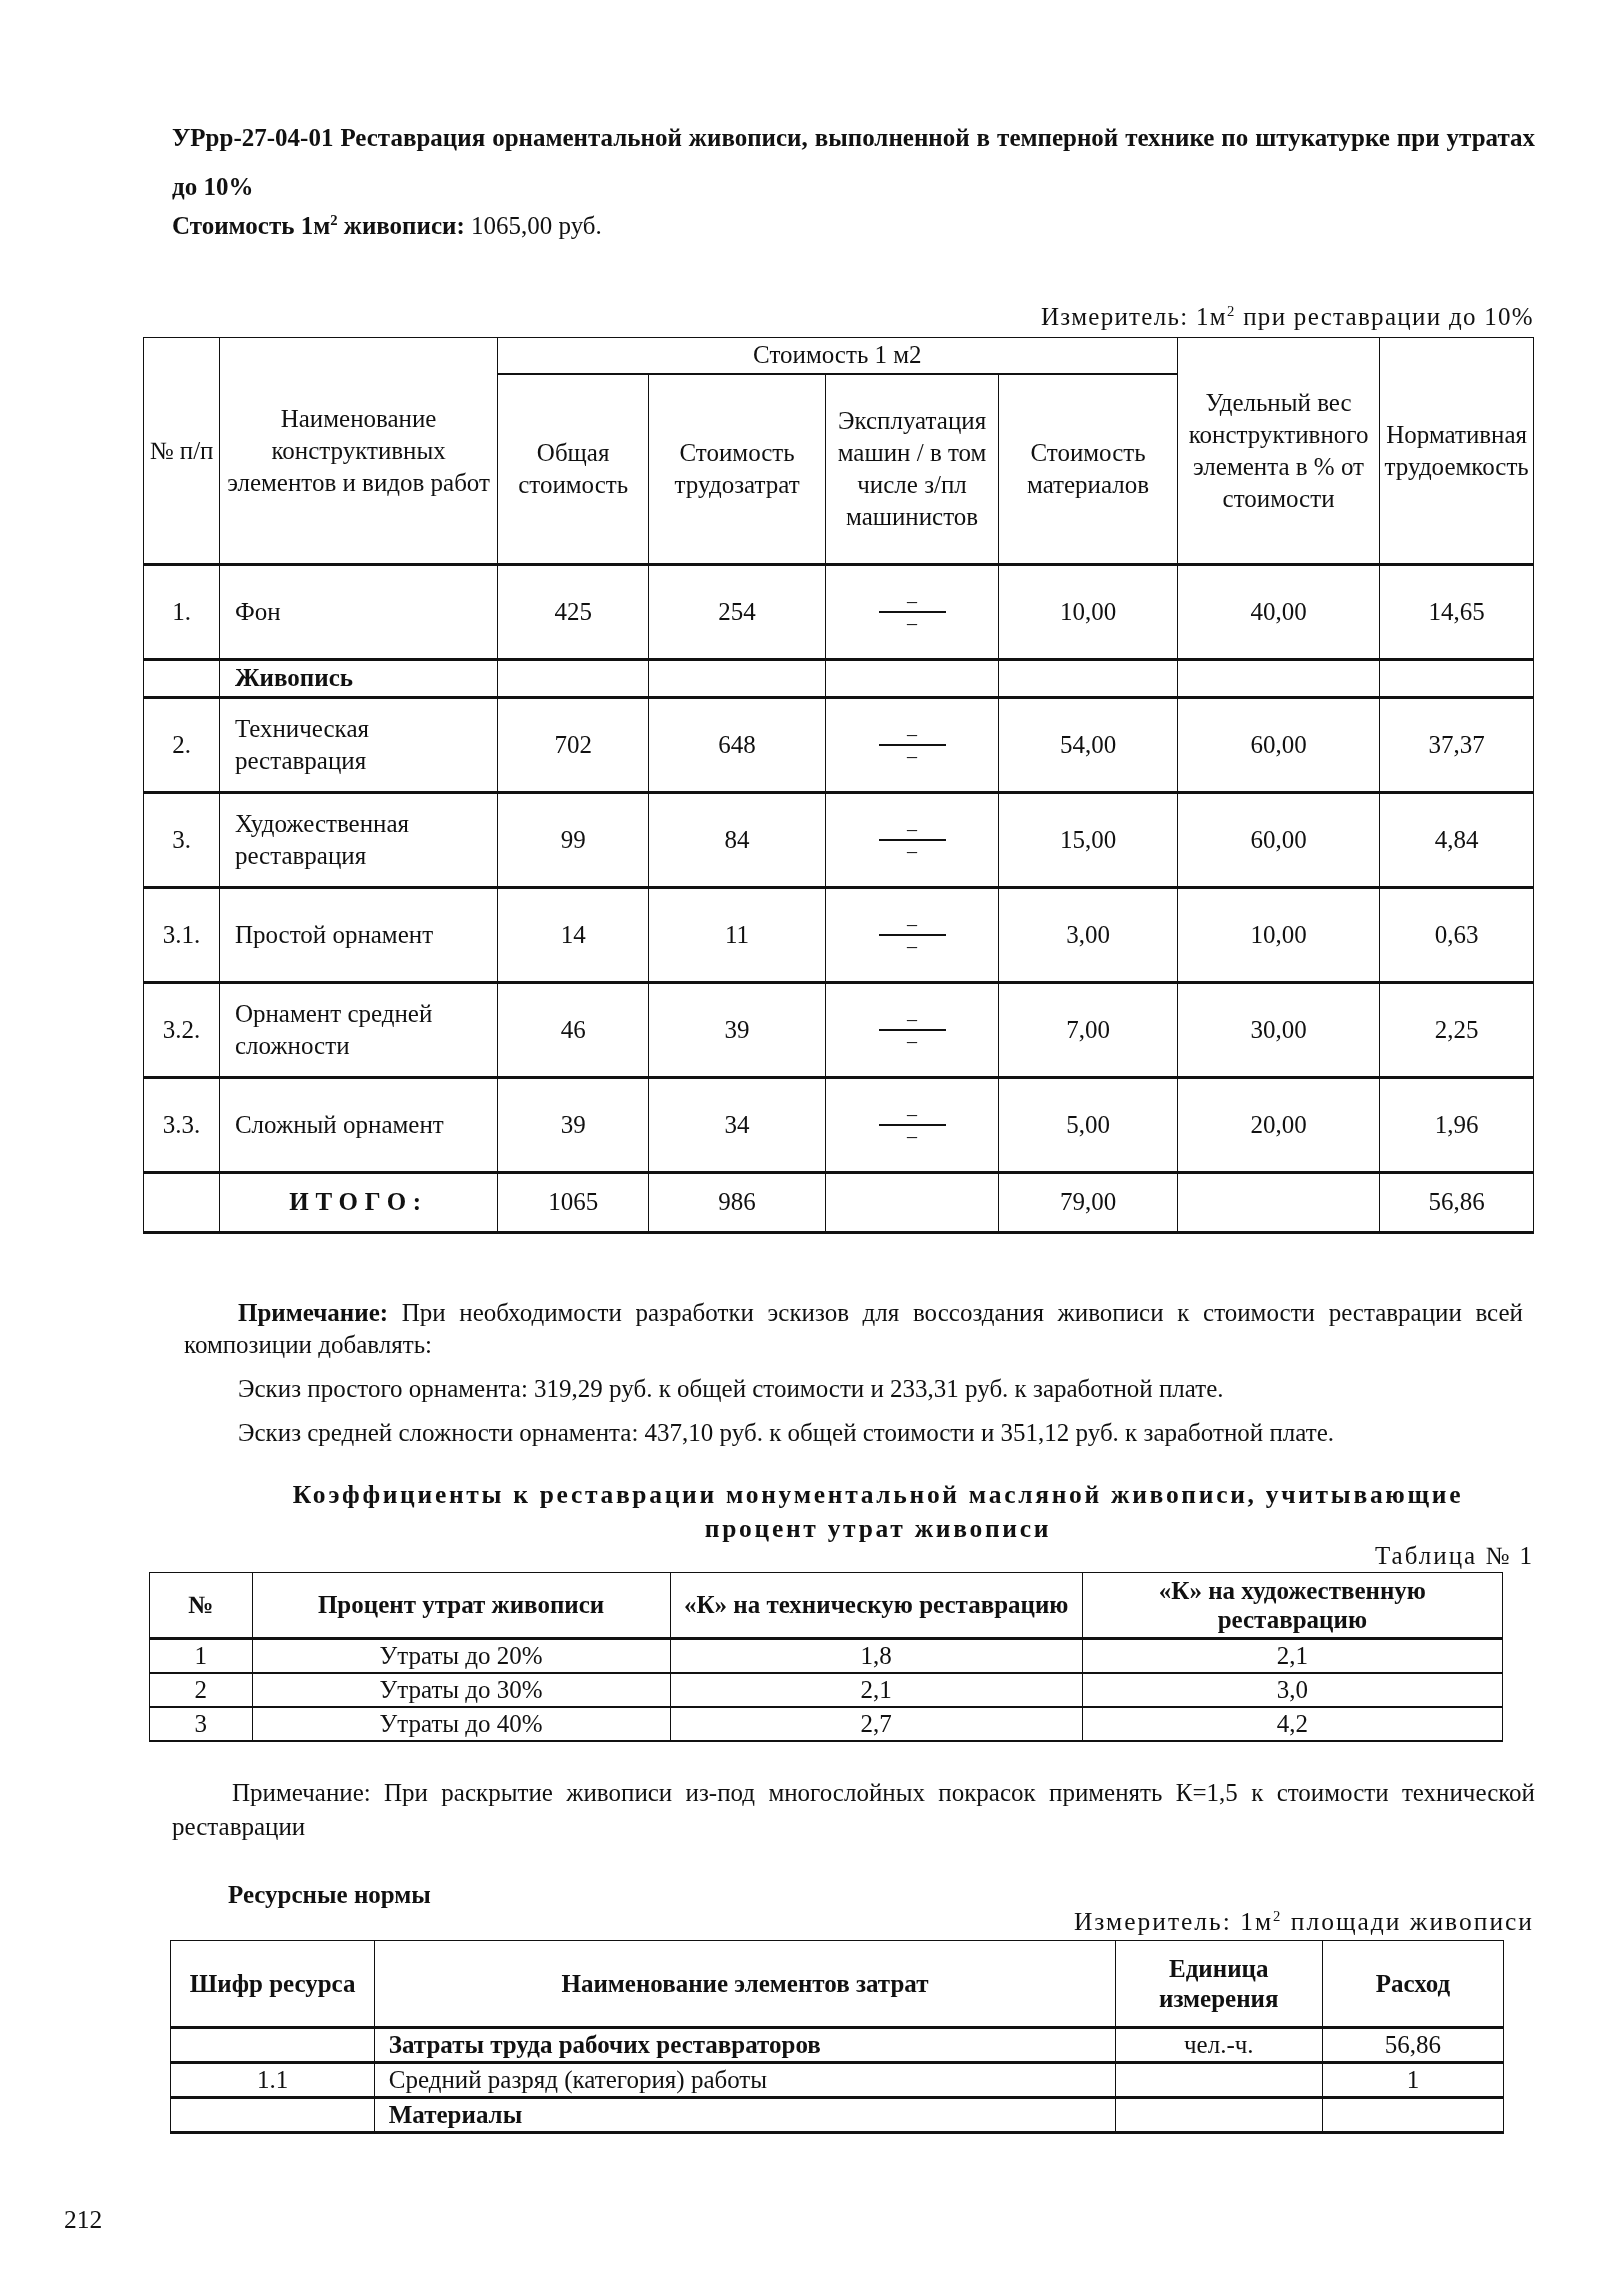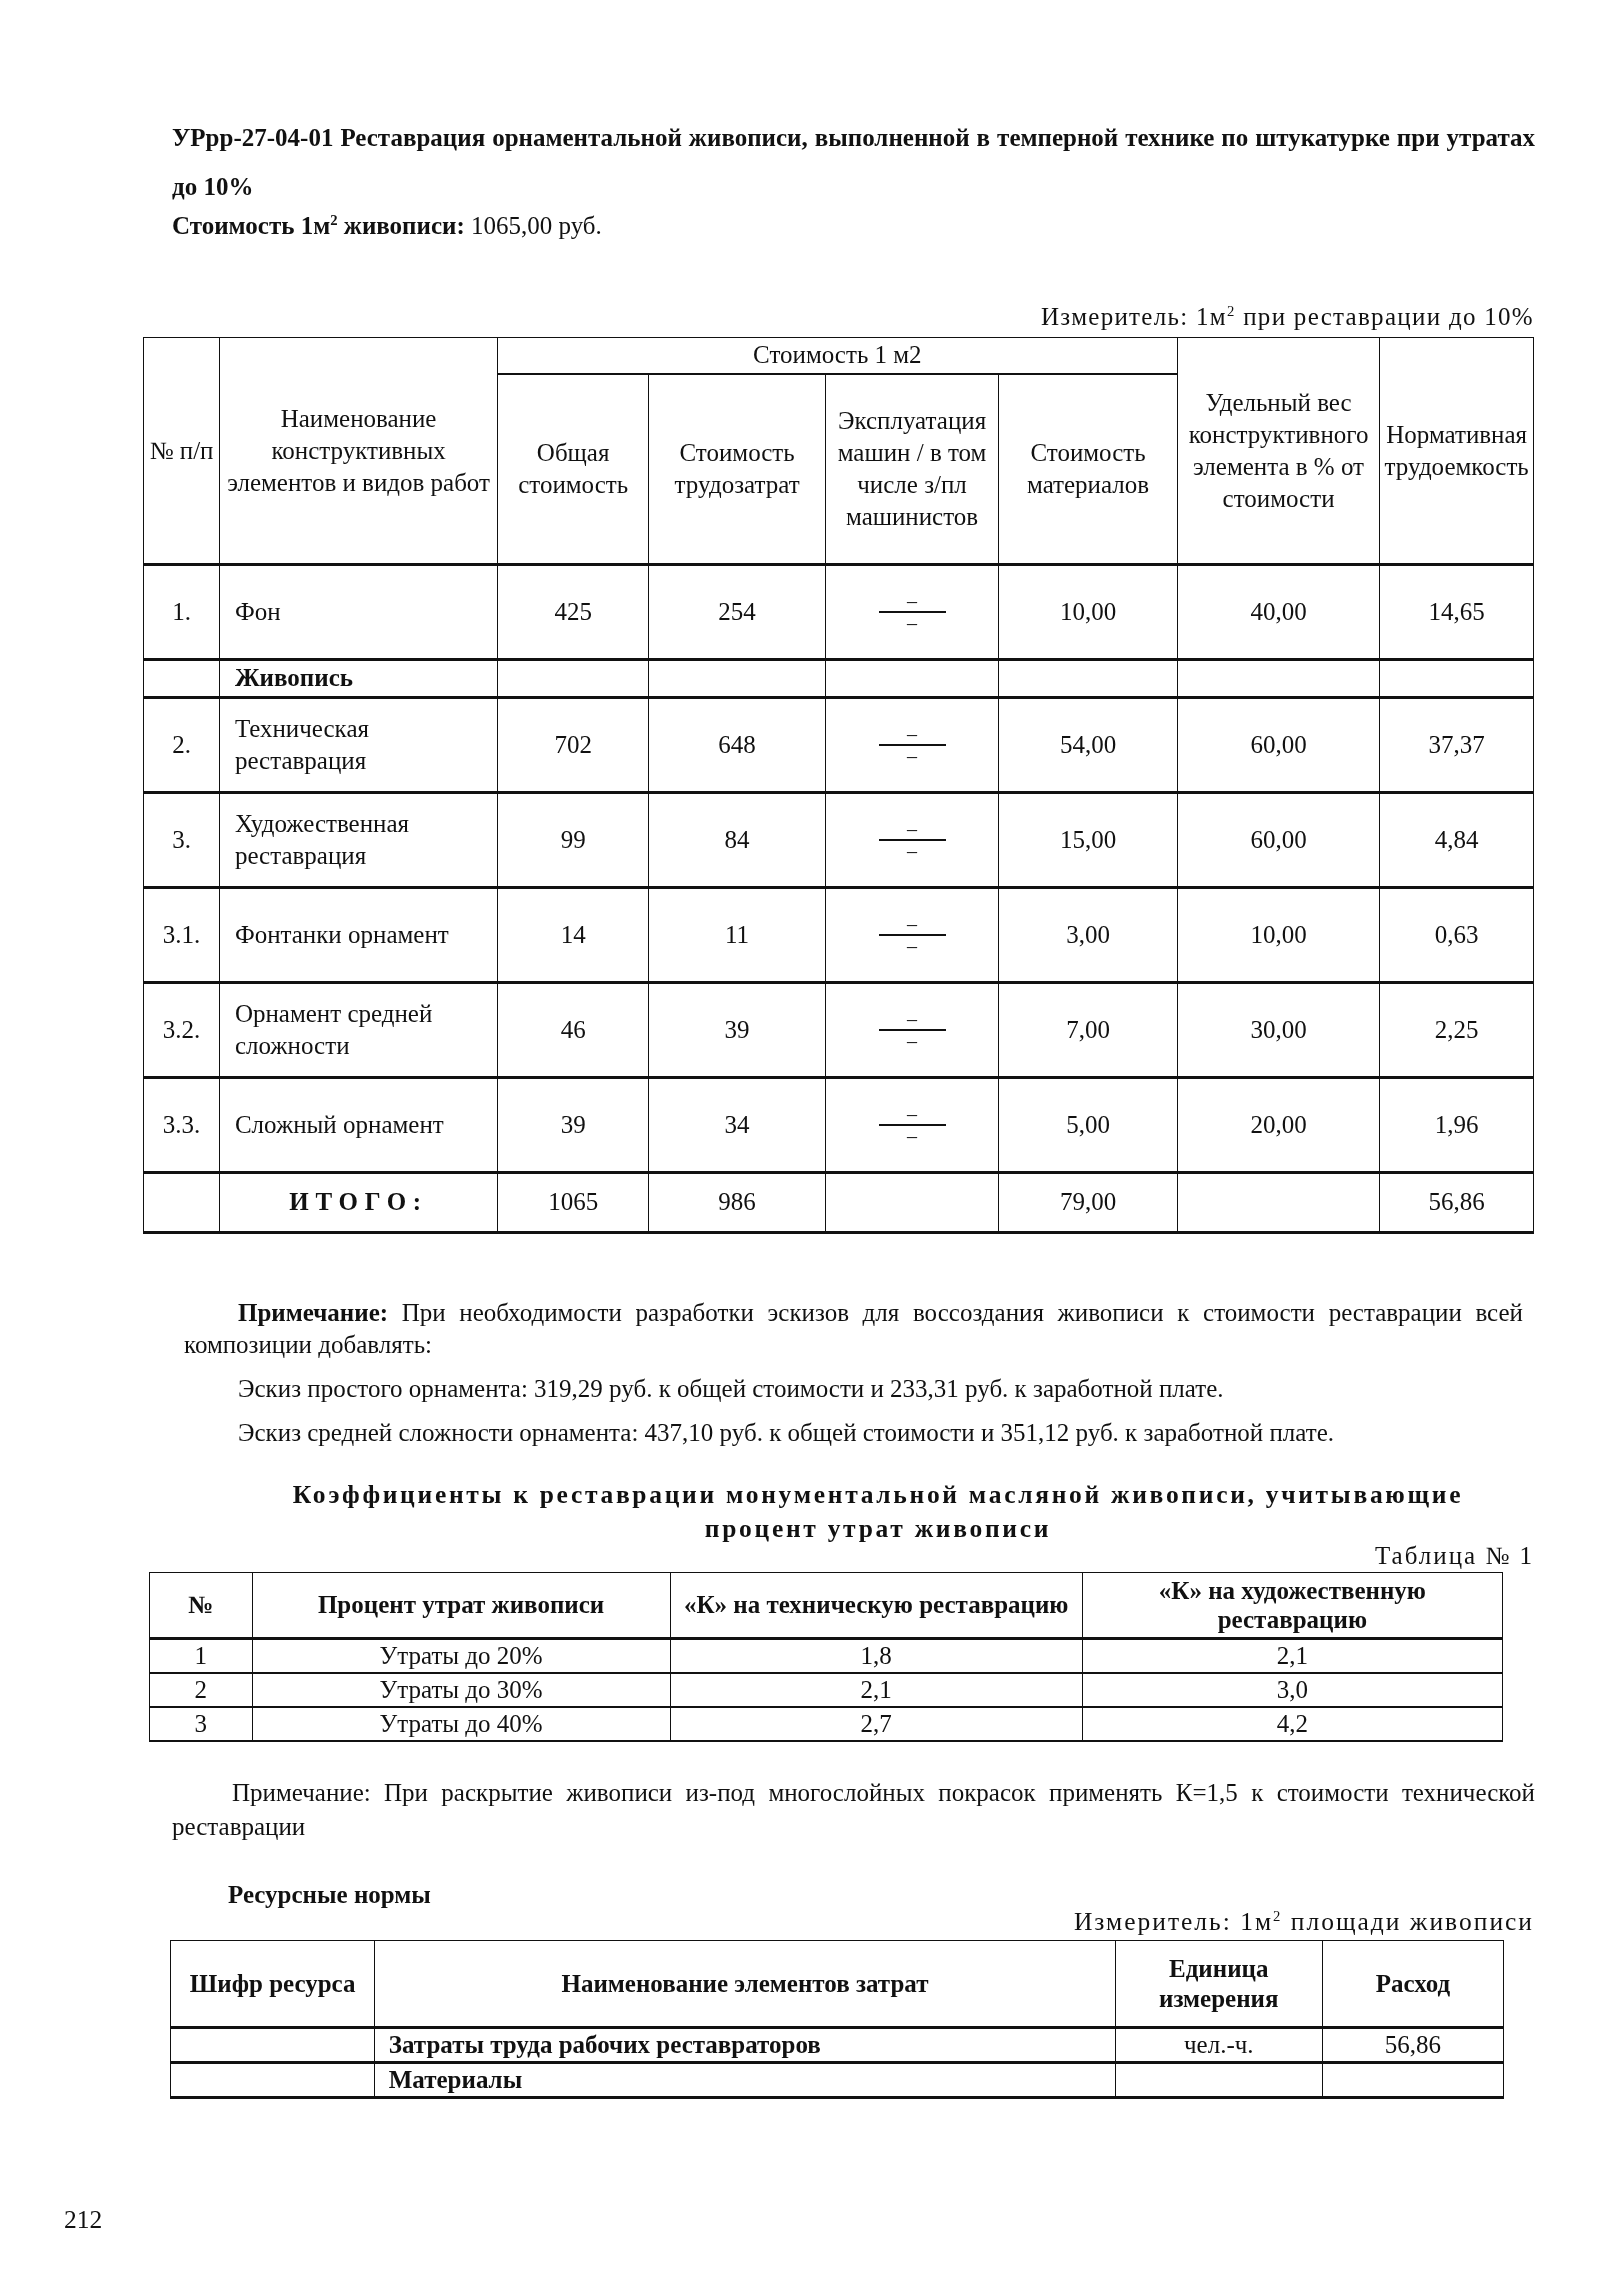--- a/index.html
+++ b/index.html
@@ -135,21 +135,21 @@
           <span class="dash-top">–</span>
           <span class="dash-mid"></span>
           <span class="dash-bot">–</span>
         </td>
         <td>15,00</td>
         <td>60,00</td>
         <td>4,84</td>
       </tr>
       <tr class="row" style="height: 95px;">
         <td>3.1.</td>
-        <td class="name">Фонтанки орнамент</td>
+        <td class="name">Простой орнамент</td>
         <td>14</td>
         <td>11</td>
         <td class="dash-cell">
           <span class="dash-top">–</span>
           <span class="dash-mid"></span>
           <span class="dash-bot">–</span>
         </td>
         <td>3,00</td>
         <td>10,00</td>
         <td>0,63</td>
@@ -267,20 +267,26 @@
   </tr>
   </tbody>
     <tbody id="t3-body">
       <tr style="height: 34px;">
         <td class="c"></td>
         <td class="l b">Затраты труда рабочих реставраторов</td>
         <td class="c">чел.-ч.</td>
         <td class="c">56,86</td>
       </tr>
       <tr style="height: 34px;">
+        <td class="c">1.1</td>
+        <td class="l">Средний разряд (категория) работы</td>
+        <td class="c"></td>
+        <td class="c">1</td>
+      </tr>
+      <tr style="height: 34px;">
         <td class="c"></td>
         <td class="l b">Материалы</td>
         <td class="c"></td>
         <td class="c"></td>
       </tr>
     </tbody>
 </table>
 
 <div class="abs pageno">212</div>
 

